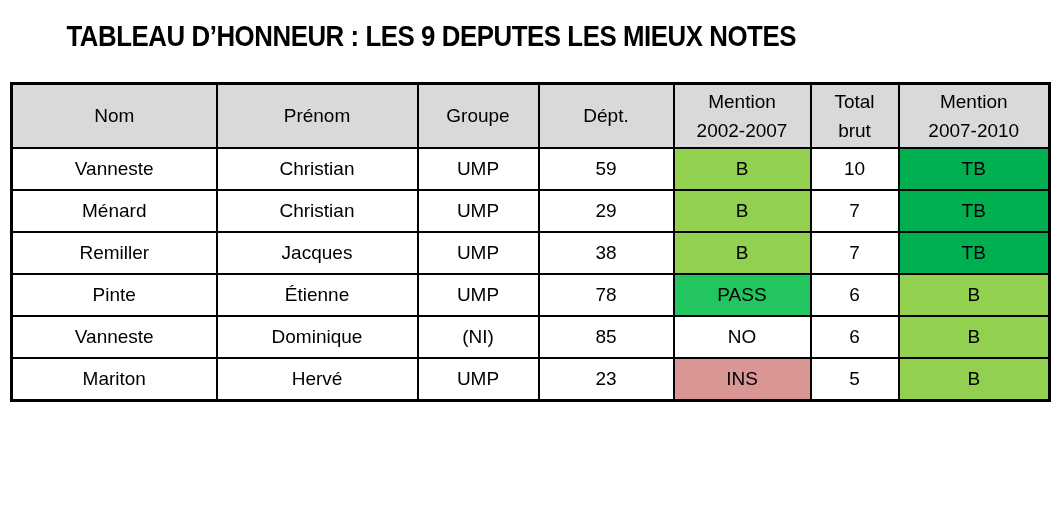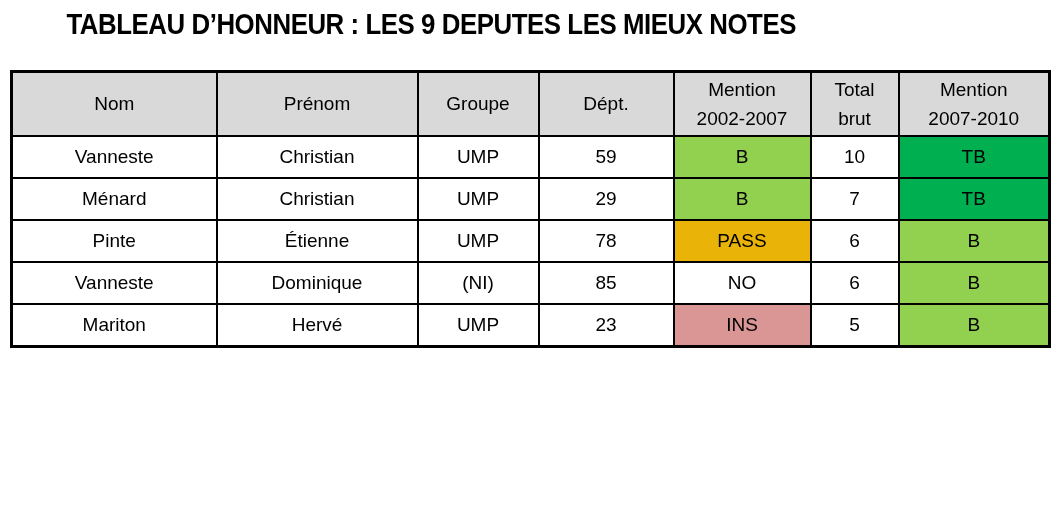--- a/index.html
+++ b/index.html
@@ -7,21 +7,21 @@
     padding: 0;
     background: #ffffff;
     width: 1061px;
     height: 518px;
     overflow: hidden;
     font-family: "Liberation Sans", sans-serif;
   }
   .title-wrap {
     width: 862px;
     text-align: center;
-    margin-top: 7px;
+    margin-top: 19px;
     height: 40px;
   }
   .title-inner {
     display: inline-block;
     font-weight: bold;
     font-size: 30px;
     letter-spacing: -0.5px;
     transform: scaleX(0.86);
     transform-origin: center;
     color: #000;
@@ -100,25 +100,34 @@
       <tr>
         <td>Ménard</td>
         <td>Christian</td>
         <td>UMP</td>
         <td>29</td>
         <td style="background: rgb(146, 208, 80);">B</td>
         <td>7</td>
         <td style="background: rgb(0, 176, 80);">TB</td>
       </tr>
       <tr>
+        <td>Remiller</td>
+        <td>Jacques</td>
+        <td>UMP</td>
+        <td>38</td>
+        <td style="background: rgb(146, 208, 80);">B</td>
+        <td>7</td>
+        <td style="background: rgb(0, 176, 80);">TB</td>
+      </tr>
+      <tr>
         <td>Pinte</td>
         <td>Étienne</td>
         <td>UMP</td>
         <td>78</td>
-        <td style="background: #eab308;">PASS</td>
+        <td style="background: #22c55e;">PASS</td>
         <td>6</td>
         <td style="background: rgb(146, 208, 80);">B</td>
       </tr>
       <tr>
         <td>Vanneste</td>
         <td>Dominique</td>
         <td>(NI)</td>
         <td>85</td>
         <td>NO</td>
         <td>6</td>

